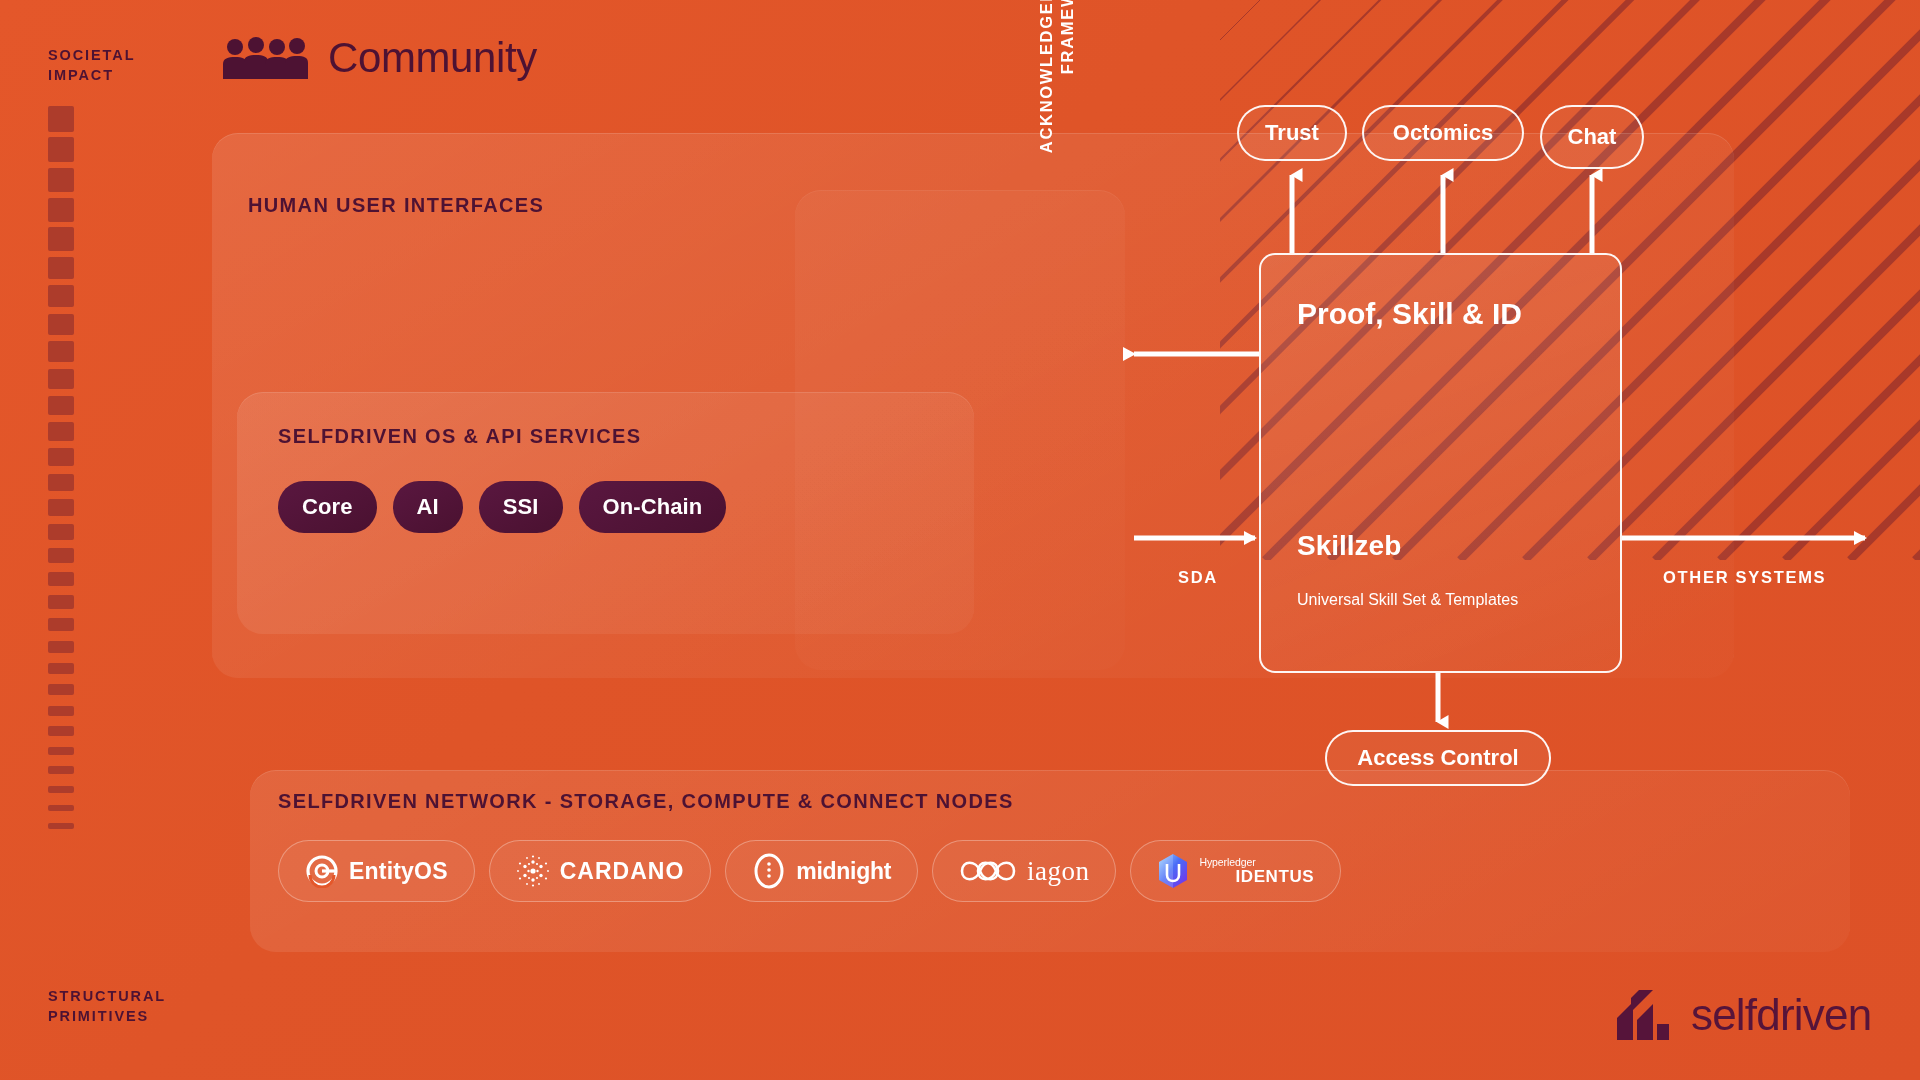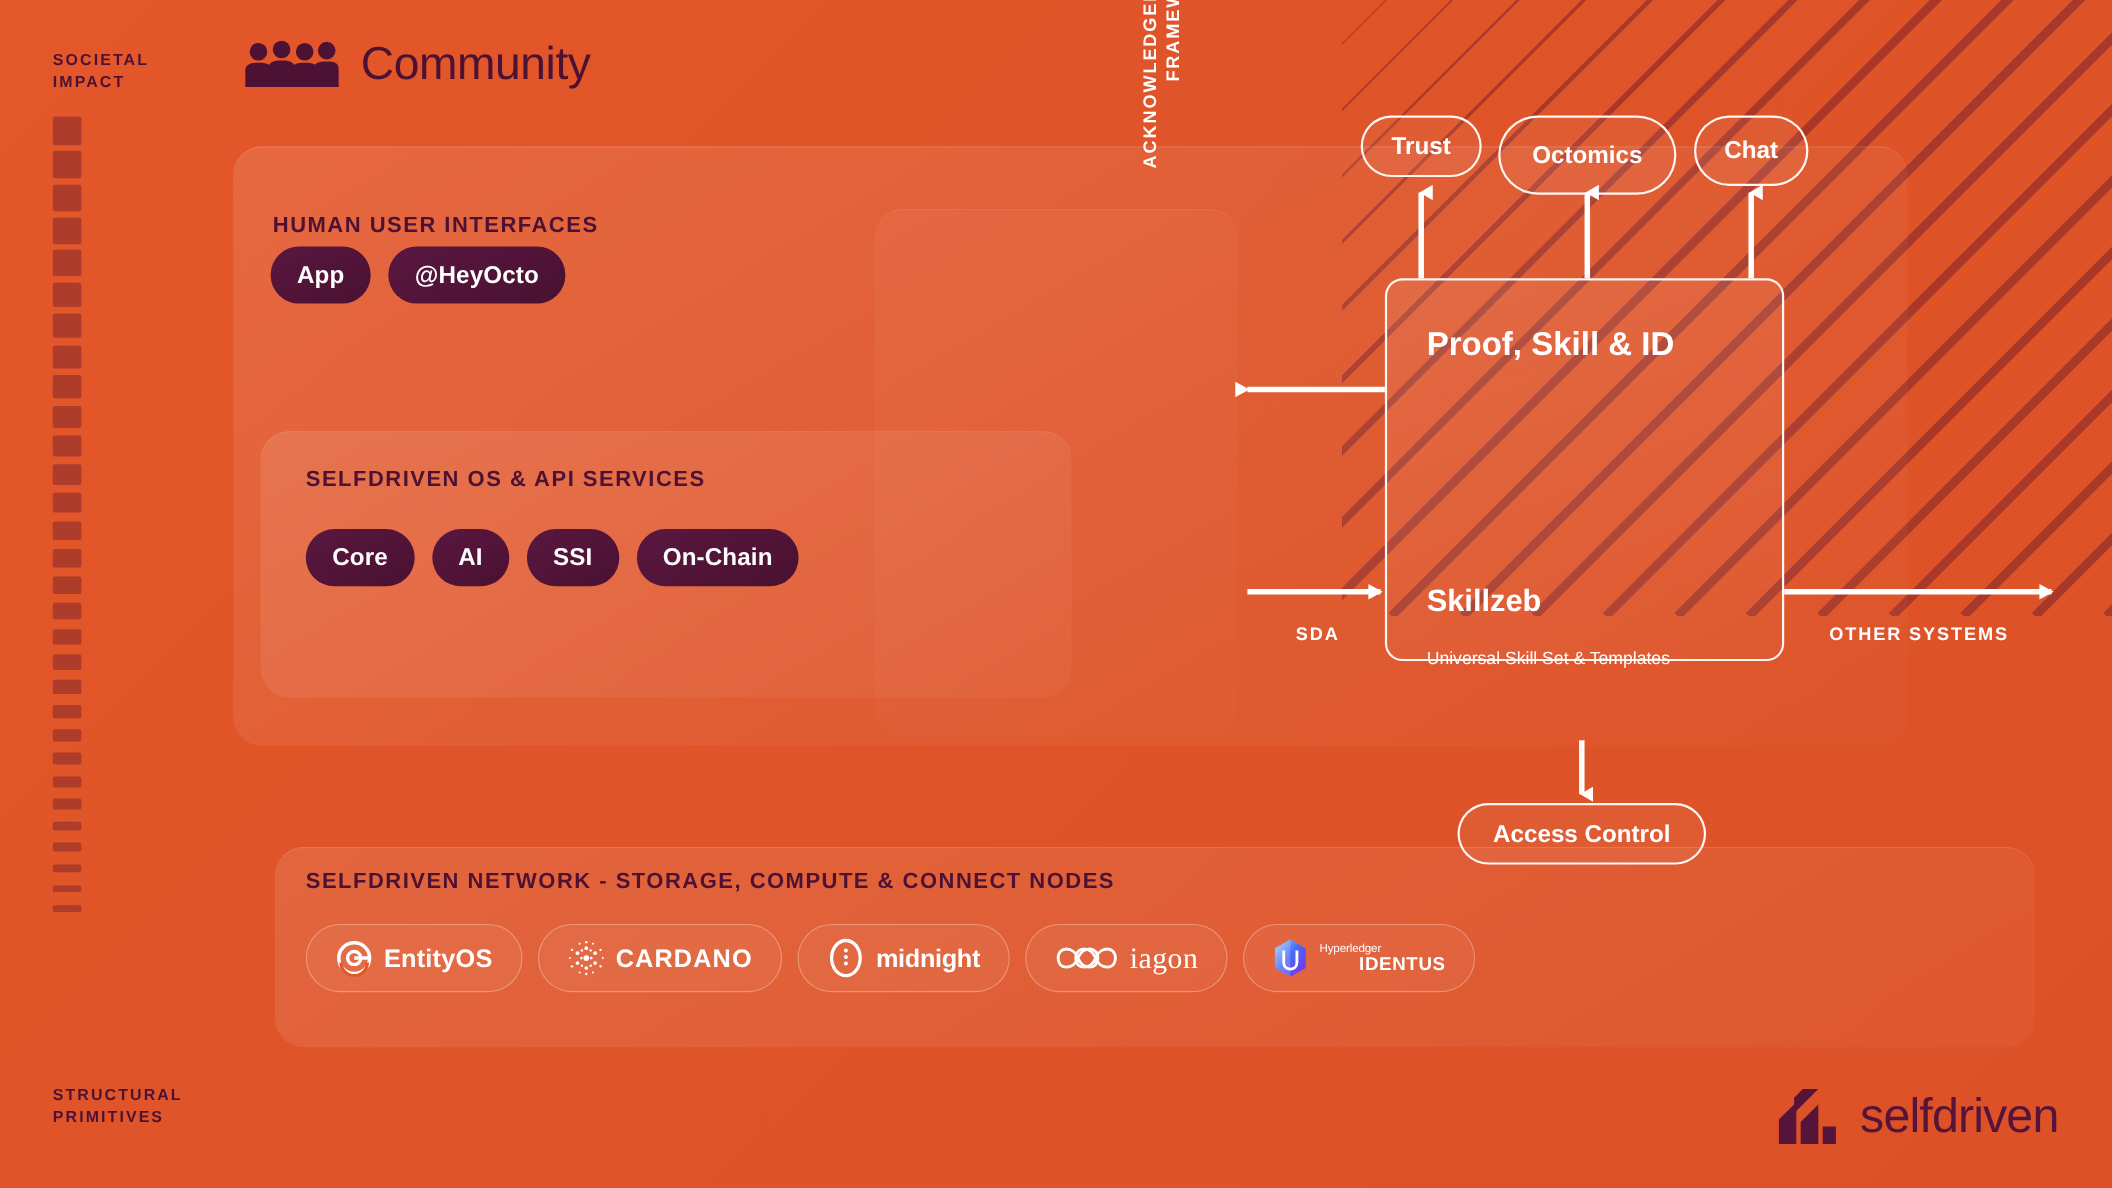--- a/index.html
+++ b/index.html
@@ -131,29 +131,29 @@
     border: 2px solid rgba(255,255,255,0.95);
     border-radius: 999px;
     background: rgba(255,255,255,0.055);
     color: #ffffff;
     display: flex; align-items: center; justify-content: center;
     font-size: 22px;
     font-weight: 700;
     white-space: nowrap;
   }
   #node-trust    { left: 1237px; top: 105px; width: 110px; height: 56px; }
-  #node-octomics { left: 1362px; top: 105px; width: 162px; height: 72px; text-align: right; }
+  #node-octomics { left: 1362px; top: 105px; width: 162px; height: 56px; text-align: right; }
   #node-chat     { left: 1540px; top: 105px; width: 104px; height: 64px; }
   #node-access   { left: 1325px; top: 730px; width: 226px; height: 56px; }
 
   
   #box-skillzeb {
     position: absolute;
     left: 1259px; top: 253px;
-    width: 363px; height: 348px;
+    width: 363px; height: 420px;
     border: 2px solid rgba(255,255,255,0.95);
     border-radius: 16px;
     background: linear-gradient(160deg, rgba(255,255,255,0.085) 0%, rgba(255,255,255,0.02) 100%);
   }
   #box-skillzeb .b-title {
     position: absolute; left: 36px; top: 42px;
     color: #fff; font-size: 30px; font-weight: 700; white-space: nowrap;
   }
   #box-skillzeb .b-sub-title {
     position: absolute; left: 36px; top: 275px;
@@ -329,24 +329,20 @@
 
   <div class="panel" id="panel-hui"></div>
   <div class="panel" id="panel-hui-inner"></div>
   <div class="panel" id="panel-os"></div>
   <div class="panel" id="panel-network"></div>
 
   <div class="panel-title" id="title-hui">HUMAN USER INTERFACES</div>
   <div class="panel-title" id="title-network">SELFDRIVEN NETWORK - STORAGE, COMPUTE &amp; CONNECT NODES</div>
   <div class="panel-title" id="title-os">SELFDRIVEN OS &amp; API SERVICES</div>
 
-  <div class="pill-row" id="pills-hui">
-    <div class="pill-dark">App</div>
-    <div class="pill-dark">@HeyOcto</div>
-  </div>
 
   <div class="pill-row" id="pills-os">
     <div class="pill-dark">Core</div>
     <div class="pill-dark">AI</div>
     <div class="pill-dark">SSI</div>
     <div class="pill-dark">On-Chain</div>
   </div>
 
   <svg id="connectors" viewBox="0 0 1920 1080">
     <defs>

